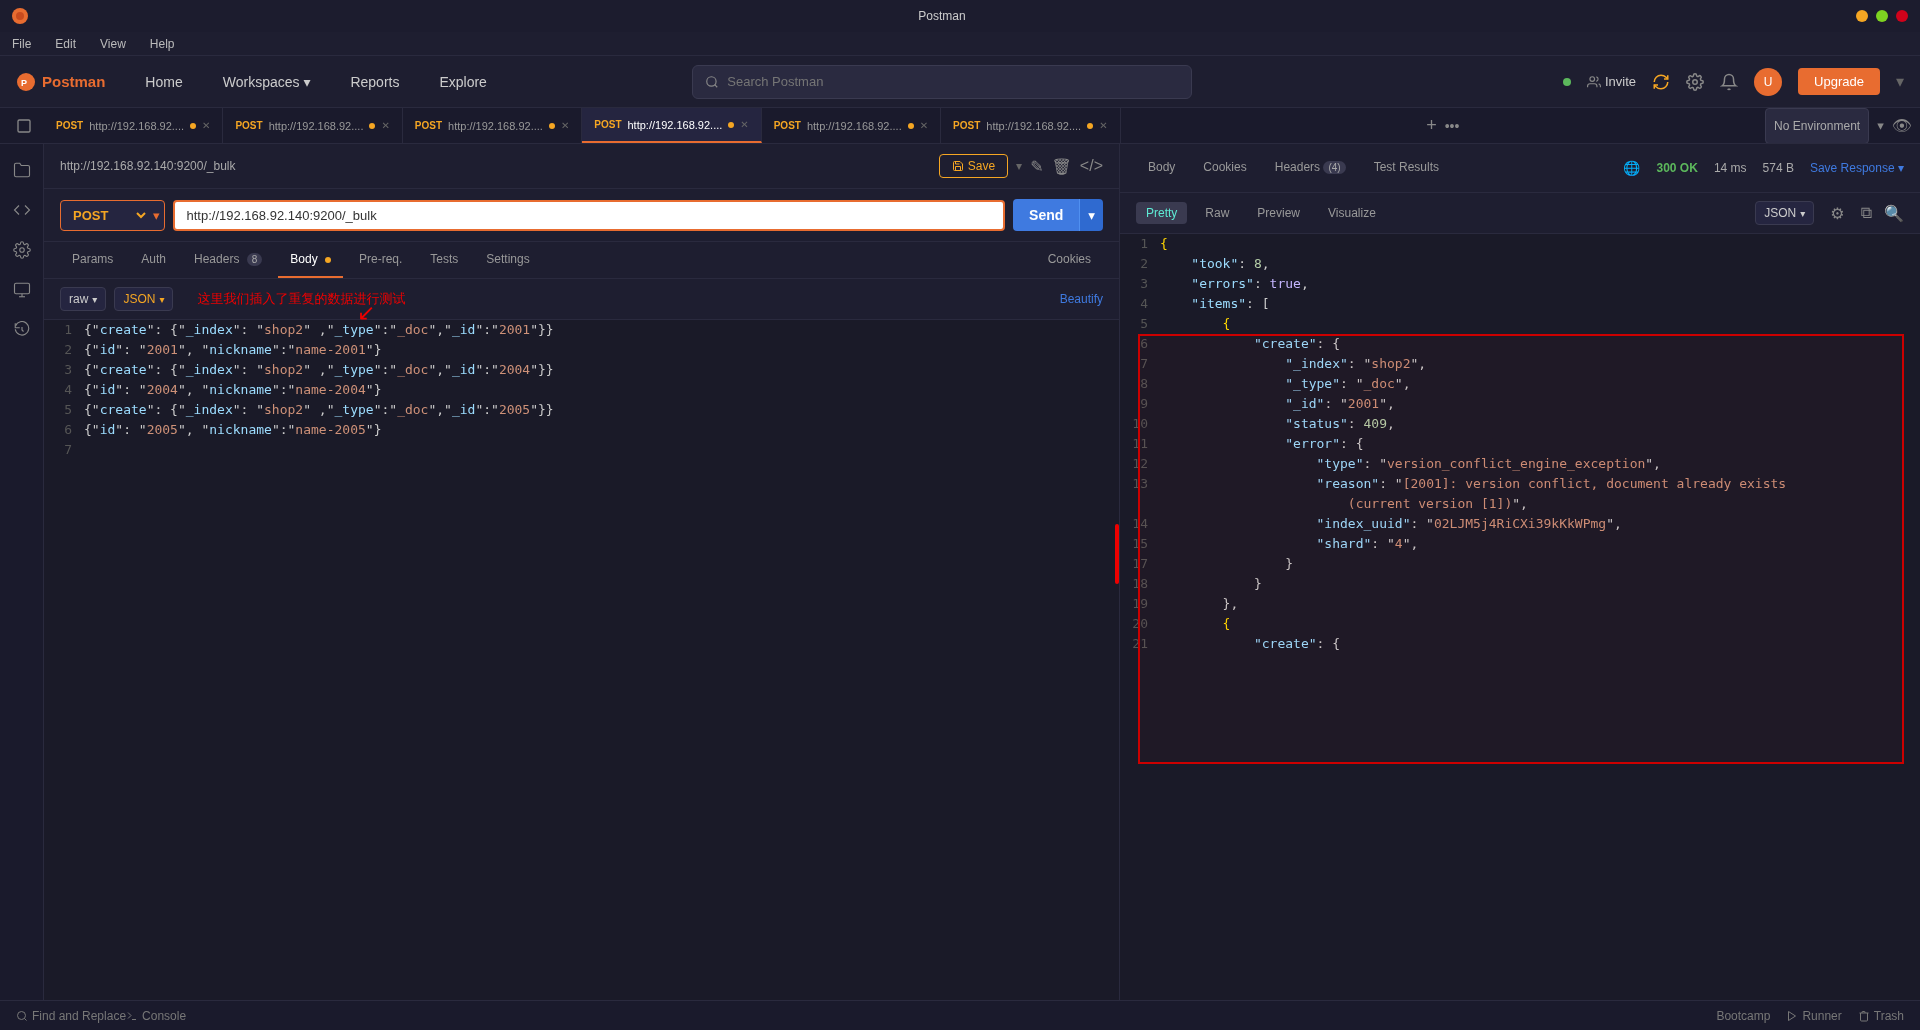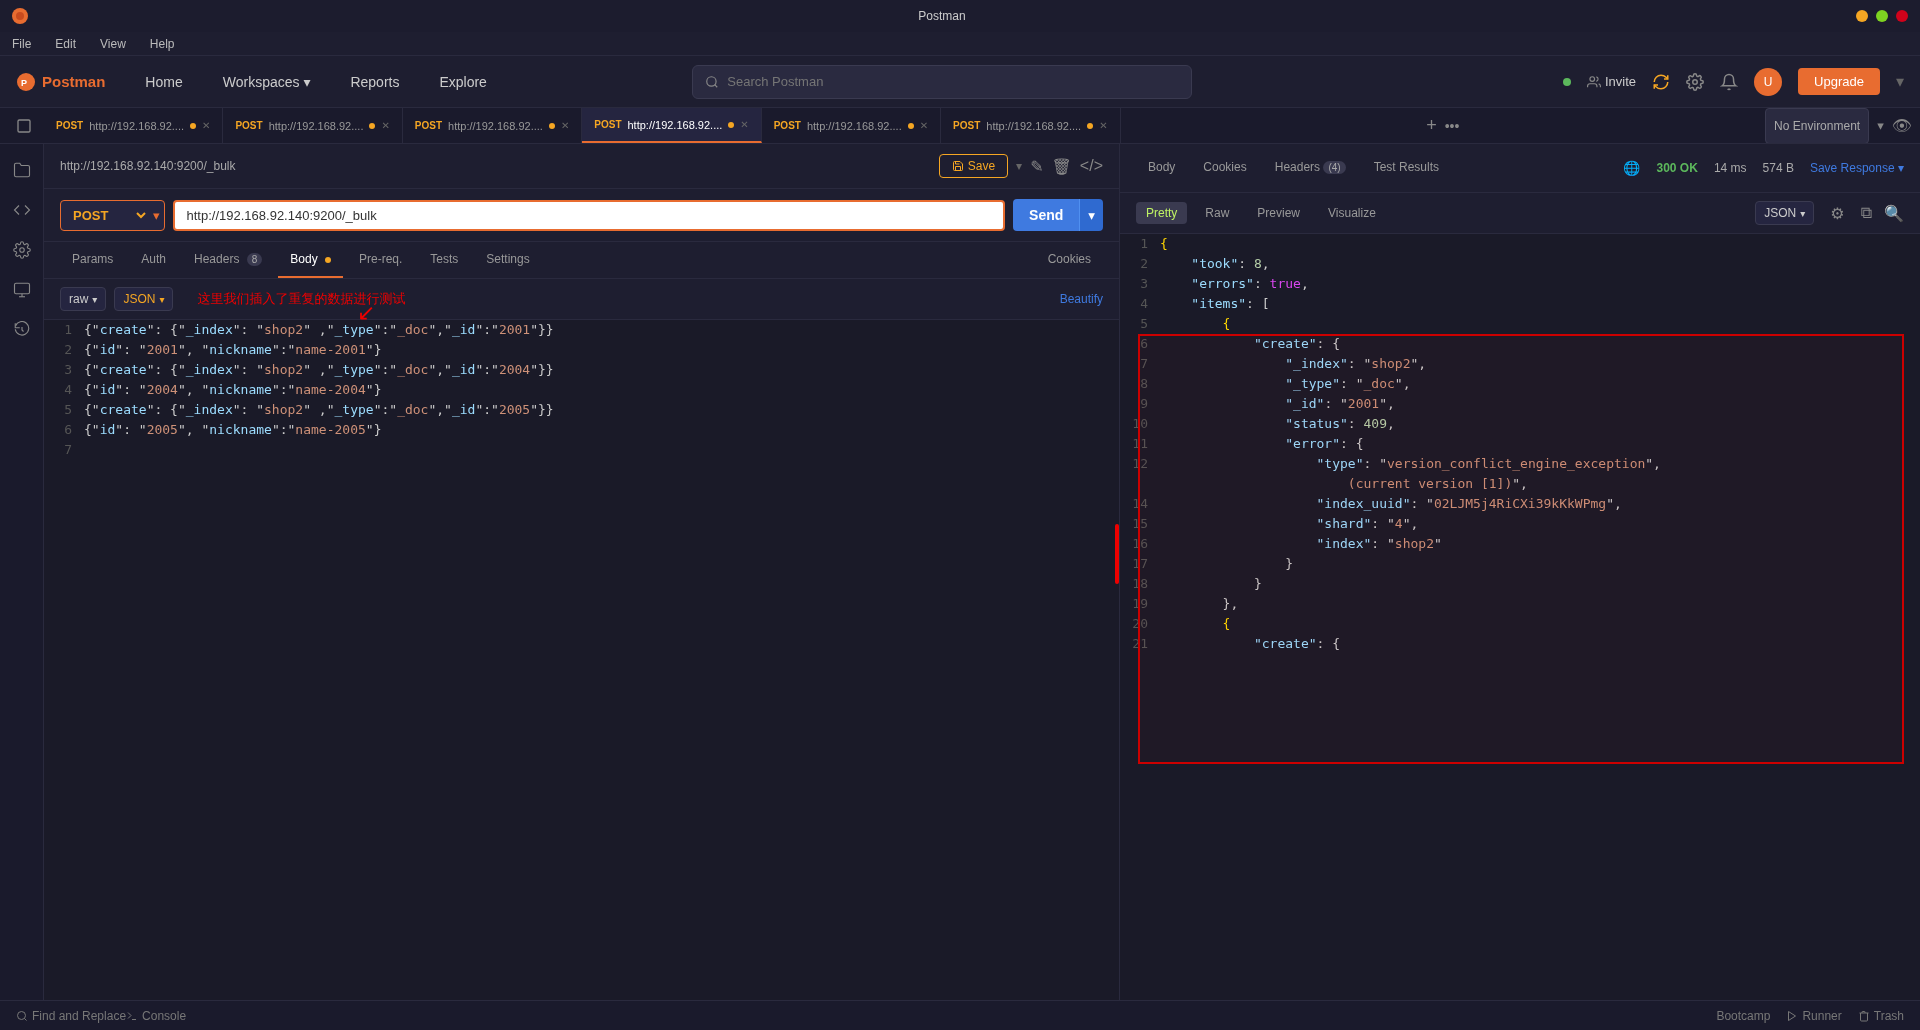--- a/index.html
+++ b/index.html
@@ -181,21 +181,21 @@
     .response-header { display: flex; align-items: center; padding: 8px 16px; gap: 16px; border-bottom: 1px solid #2a2a3e; }
     .response-tabs { display: flex; gap: 4px; }
     .response-tab { padding: 8px 12px; font-size: 12px; color: #999; cursor: pointer; border-bottom: 2px solid transparent; }
     .response-status { display: flex; gap: 16px; margin-left: auto; align-items: center; font-size: 12px; }
     .status-ok { color: #5cb85c; font-weight: bold; }
     .status-meta { color: #aaa; }
 
     
     .response-format-bar { display: flex; align-items: center; padding: 8px 16px; gap: 8px; border-bottom: 1px solid #2a2a3e; }
     .view-btn { padding: 4px 10px; font-size: 12px; color: #999; cursor: pointer; border-radius: 4px; }
-    .view-btn.active { background: #3a3a50; color: #bef264; }
+    .view-btn.active { background: #3a3a50; color: #5eead4; }
     .format-btn { background: #252540; border: 1px solid #3a3a50; color: #ccc; padding: 4px 8px; border-radius: 4px; font-size: 12px; cursor: pointer; display: flex; align-items: center; gap: 4px; margin-left: auto; }
 
     
     .response-body {
       flex: 1;
       background: #1a1a28;
       overflow-y: auto;
       font-family: 'Consolas', 'Monaco', monospace;
       font-size: 13px;
       position: relative;
@@ -204,21 +204,21 @@
       position: absolute;
       border: 2px solid #e00;
       background: rgba(220, 0, 0, 0.03);
       pointer-events: none;
     }
 
     
     .json-key { color: #9cdcfe; }
     .json-string { color: #ce9178; }
     .json-number { color: #b5cea8; }
-    .json-bool { color: #d946ef; }
+    .json-bool { color: #c4b5fd; }
     .json-punct { color: #ccc; }
     .json-bracket { color: #ffd700; }
 
     
     .status-bar {
       background: #1a1a2c;
       height: 30px;
       display: flex;
       align-items: center;
       padding: 0 16px;
@@ -618,40 +618,40 @@
       <div class="code-line">
         <span class="line-num">11</span>
         <span class="line-content">                <span class="json-key">"error"</span><span class="json-punct">: {</span></span>
       </div>
 
       <div class="code-line">
         <span class="line-num">12</span>
         <span class="line-content">                    <span class="json-key">"type"</span><span class="json-punct">: "</span><span class="json-string">version_conflict_engine_exception</span><span class="json-punct">",</span></span>
       </div>
 
+      <div class="code-line">
+        <span class="line-num">13</span>
+        <span class="line-content">                    <span class="json-key">"reason"</span><span class="json-punct">: "</span><span class="json-string">[2001]: version conflict, document already exists</span></span>
+      </div>
 
       <div class="code-line">
         <span class="line-num"></span>
         <span class="line-content">                        <span class="json-string">(current version [1])</span><span class="json-punct">",</span></span>
       </div>
 
       <div class="code-line">
         <span class="line-num">14</span>
         <span class="line-content">                    <span class="json-key">"index_uuid"</span><span class="json-punct">: "</span><span class="json-string">02LJM5j4RiCXi39kKkWPmg</span><span class="json-punct">",</span></span>
       </div>
 
       <div class="code-line">
         <span class="line-num">15</span>
         <span class="line-content">                    <span class="json-key">"shard"</span><span class="json-punct">: "</span><span class="json-string">4</span><span class="json-punct">",</span></span>
       </div>
 
-      <div class="code-line">
-        <span class="line-num">16</span>
-        <span class="line-content">                    <span class="json-key">"index"</span><span class="json-punct">: "</span><span class="json-string">shop2</span><span class="json-punct">"</span></span>
-      </div>
 
       <div class="code-line">
         <span class="line-num">17</span>
         <span class="line-content json-punct">                }</span>
       </div>
 
       <div class="code-line">
         <span class="line-num">18</span>
         <span class="line-content json-punct">            }</span>
       </div>

